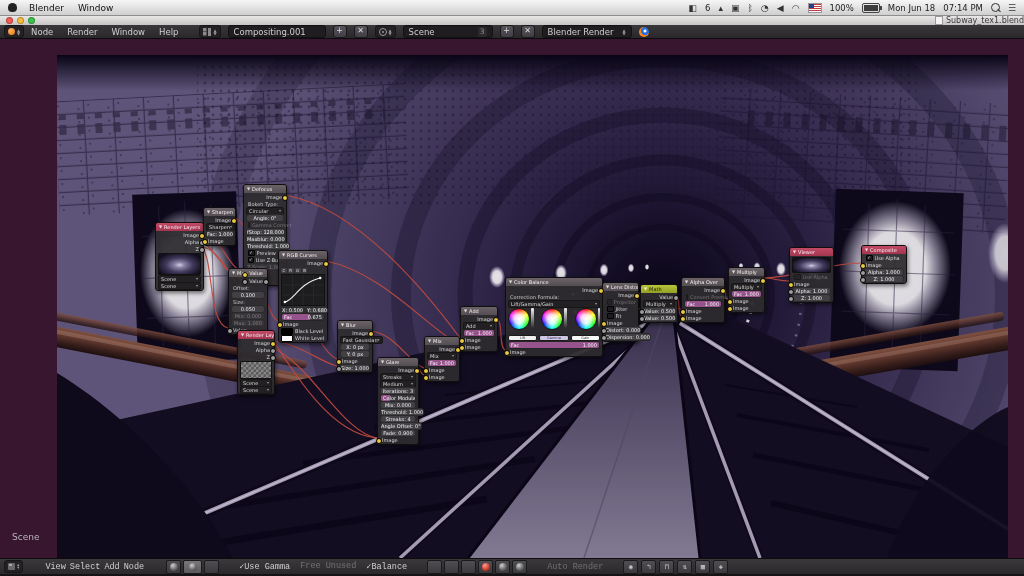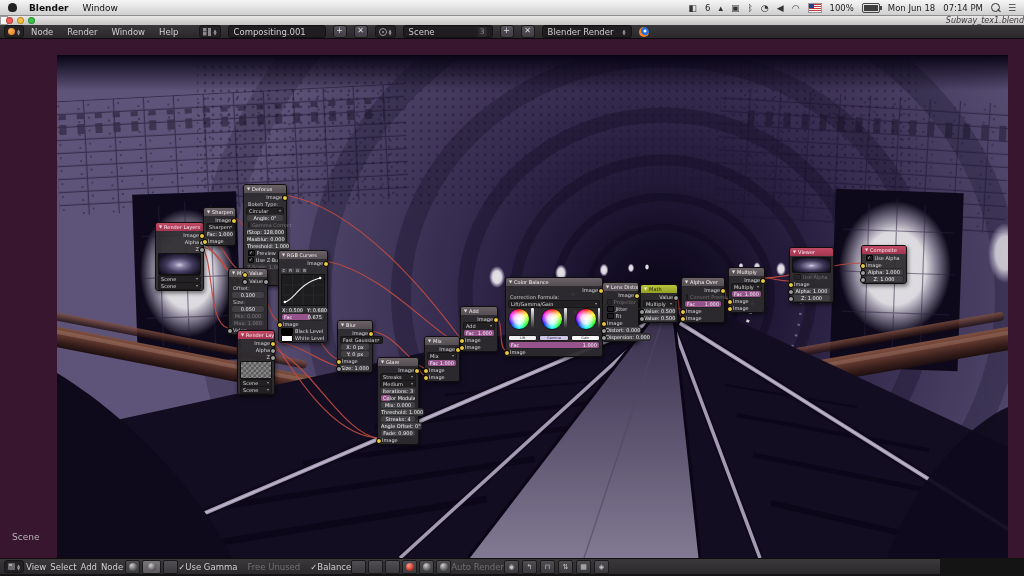--- a/index.html
+++ b/index.html
@@ -4,38 +4,38 @@
 <style>
   html,body{margin:0;padding:0;background:#000;}
   .screen{position:relative;width:1024px;height:576px;overflow:hidden;background:#141414;
     font-family:"DejaVu Sans",sans-serif;-webkit-font-smoothing:antialiased;}
   
   .menubar{position:absolute;top:0;left:0;width:1024px;height:16px;
     background:linear-gradient(#f6f6f6,#cfcfcf);border-bottom:1px solid #8e8e8e;
     display:flex;align-items:center;padding:0 8px;box-sizing:border-box;font-size:9px;color:#111;}
   .apple-glyph{width:9px;height:9px;border-radius:50% 50% 45% 45%;background:#222;margin-right:12px;}
   .mb-item{margin-right:14px;}
-  .mb-item.b{font-weight:bold;}
+  .mb-item.b{font-weight:normal;}
   .mb-right{margin-left:auto;display:flex;align-items:center;gap:8px;font-size:8.5px;color:#222;}
   .st-glyph{font-size:9px;color:#333;}
   .flag{width:12px;height:8px;background:repeating-linear-gradient(#c43b3b 0 1px,#fff 1px 2px);position:relative;border:0.5px solid #999;}
   .flag::after{content:"";position:absolute;left:0;top:0;width:5px;height:4px;background:#2a3c8c;}
   .battery{width:16px;height:8px;border:1px solid #444;border-radius:2px;position:relative;}
   .battery::before{content:"";position:absolute;inset:1px;background:#3d3d3d;}
   .battery::after{content:"";position:absolute;right:-3px;top:2px;width:2px;height:4px;background:#444;}
   .search-glyph{width:7px;height:7px;border:1.3px solid #333;border-radius:50%;position:relative;}
   .search-glyph::after{content:"";position:absolute;width:4px;height:1.3px;background:#333;transform:rotate(45deg);left:5px;top:6px;}
   
   .titlebar{position:absolute;top:16px;left:0;width:1024px;height:9px;
     background:linear-gradient(#e9e7e7,#c7c4c4);border-bottom:1px solid #898686;
     font-size:8px;line-height:9px;color:#3a3a3a;}
   .tl{position:absolute;left:6px;top:1px;display:flex;gap:4px;}
   .tl i{width:7px;height:7px;border-radius:50%;display:block;border:0.5px solid rgba(0,0,0,.25);box-sizing:border-box;}
   .tl .r{background:#f25a52;}.tl .y{background:#f6bd3b;}.tl .g{background:#3ac34b;}
-  .wtitle{display:flex;justify-content:space-between;align-items:center;gap:3px;height:9px;font-style:italic;}
+  .wtitle{display:flex;justify-content:flex-end;align-items:center;gap:3px;height:9px;}
   .doc-ic{width:6px;height:7px;background:#f4f4f4;border:0.5px solid #9a9a9a;}
   
   .topbar{position:absolute;top:25px;left:0;width:1024px;height:14px;
     background:linear-gradient(#39373a,#2a282b);border-bottom:1px solid #0c0c0c;
     display:flex;align-items:center;gap:7px;padding:0 4px;box-sizing:border-box;
     font-size:8.5px;color:#cfcfcf;}
   .ed-btn{display:flex;align-items:center;gap:2px;background:#232123;border:1px solid #161616;border-radius:3px;height:11px;padding:0 3px;}
   .info-dot{width:7px;height:7px;border-radius:50%;background:radial-gradient(circle at 35% 35%,#ffb25e,#e07416);}
   .node-dot{width:7px;height:7px;background:#6a676c;border-radius:1px;position:relative;}
   .node-dot::after{content:"";position:absolute;left:1px;top:1px;width:3px;height:2px;background:#a9a6ac;}
@@ -92,23 +92,23 @@
   .wcol{display:flex;gap:1px;}
   .wheel{width:20px;height:20px;border-radius:50%;position:relative;border:1px solid #1a1a1a;
     background:conic-gradient(#f00,#ff0,#0f0,#0ff,#00f,#f0f,#f00);}
   .wheel::after{content:"";position:absolute;inset:0;border-radius:50%;
     background:radial-gradient(circle,#fff 0%,rgba(255,255,255,.85) 32%,rgba(255,255,255,0) 72%);}
   .wsl{width:2.5px;height:20px;border-radius:1px;background:linear-gradient(#f2f2f2,#2c2c2c);}
   .cbbars{gap:2px;}
   .cbar{flex:1;height:4.5px;border-radius:2px;position:relative;display:flex;align-items:center;justify-content:center;
     font-size:3.5px;color:#35303a;border:0.5px solid #1c1c1c;}
   
-  .footer{position:absolute;top:558px;left:0;width:940px;height:16px;
+  .footer{position:absolute;top:558px;left:0;width:1024px;height:16px;
     background:linear-gradient(#3a383b,#2b292c);border-top:1px solid #0c0c0c;
-    display:flex;align-items:center;gap:0;padding:0 4px;box-sizing:border-box;font-size:8.5px;color:#cfcfcf;}
+    display:flex;align-items:center;gap:20px;padding:0 4px;box-sizing:border-box;font-size:8.5px;color:#cfcfcf;font-family:Liberation Mono, monospace;}
   .f-menu{margin:0 2px;}
   .ic-box{width:13px;height:12px;border-radius:2px;background:linear-gradient(#514e53,#3b393d);border:1px solid #1a1a1a;
     display:flex;align-items:center;justify-content:center;font-size:7px;color:#c6c6c6;}
   .ic-box.sel{background:linear-gradient(#7a767c,#5c585e);}
   .sphere{width:8px;height:8px;border-radius:50%;background:radial-gradient(circle at 35% 30%,#cfcfcf,#6a6a6a 55%,#2e2e2e);}
   .sphere.rd{background:radial-gradient(circle at 35% 30%,#ff9c8e,#c63a2a 60%,#5c140c);}
   .sphere.gn{background:radial-gradient(circle at 35% 30%,#9cf09a,#2aa32e 60%,#0c4210;}
   .sphere.gn{background:radial-gradient(circle at 35% 30%,#9cf09a,#2aa32e 60%,#0c4210);}
   .sphere.bl{background:radial-gradient(circle at 35% 30%,#9cb6ff,#2a48c6 60%,#0c1a5c);}
   .mini-check{width:8px;height:8px;border-radius:2px;background:#1d1c1e;border:1px solid #000;

